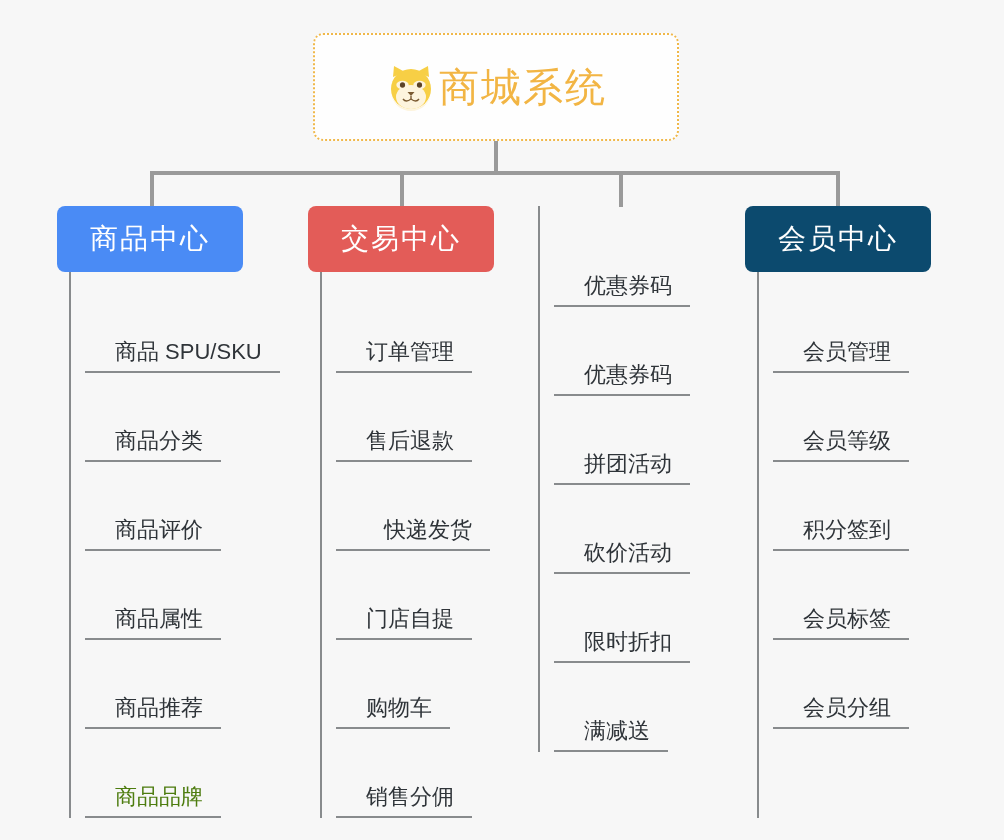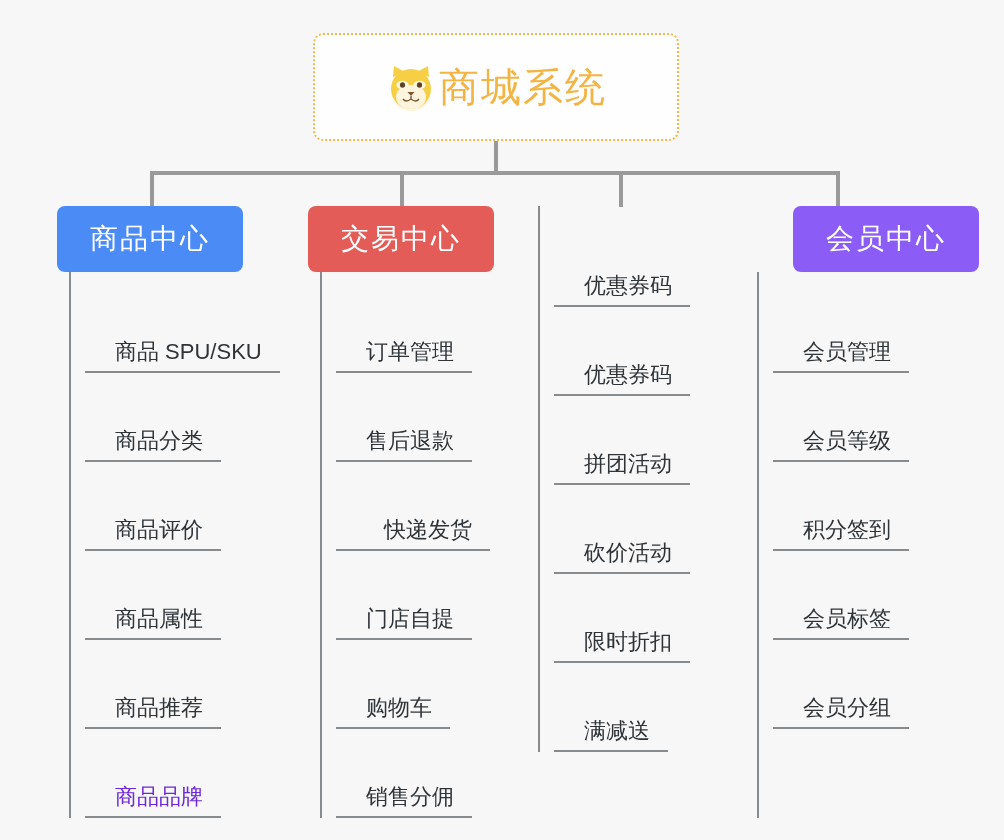--- a/index.html
+++ b/index.html
@@ -185,21 +185,21 @@
           <div class="leaf-item">
             <div class="leaf-inner" style="border-bottom-color: rgb(136, 139, 141);"><span class="leaf-label" style="color: rgb(47, 52, 57);">商品评价</span></div>
           </div>
           <div class="leaf-item">
             <div class="leaf-inner" style="border-bottom-color: rgb(136, 139, 141);"><span class="leaf-label" style="color: rgb(47, 52, 57);">商品属性</span></div>
           </div>
           <div class="leaf-item">
             <div class="leaf-inner" style="border-bottom-color: rgb(136, 139, 141);"><span class="leaf-label" style="color: rgb(47, 52, 57);">商品推荐</span></div>
           </div>
           <div class="leaf-item">
-            <div class="leaf-inner" style="border-bottom-color: rgb(136, 139, 141);"><span class="leaf-label" style="color: #6d28d9;">商品品牌</span></div>
+            <div class="leaf-inner" style="border-bottom-color: rgb(136, 139, 141);"><span class="leaf-label" style="color: #4d7c0f;">商品品牌</span></div>
           </div>
         </div>
       </div>
       <div class="column" style="left: 308px;">
         <div class="cat-box" style="background: rgb(227, 92, 88);">
           <span>交易中心</span>
         </div>
         <div class="leaf-list">
           <div class="leaf-trunk" style="background: rgb(136, 139, 141); height: 546px;"></div>
           <div class="leaf-item">
@@ -239,21 +239,21 @@
           </div>
           <div class="leaf-item">
             <div class="leaf-inner" style="border-bottom-color: rgb(136, 139, 141);"><span class="leaf-label" style="color: rgb(47, 52, 57);">限时折扣</span></div>
           </div>
           <div class="leaf-item">
             <div class="leaf-inner" style="border-bottom-color: rgb(136, 139, 141);"><span class="leaf-label" style="color: rgb(47, 52, 57);">满减送</span></div>
           </div>
         </div>
       </div>
       <div class="column" style="left: 745px;">
-        <div class="cat-box" style="background: #8b5cf6; margin-left: 48px;">
+        <div class="cat-box" style="background: #0c4a6e;">
           <span>会员中心</span>
         </div>
         <div class="leaf-list">
           <div class="leaf-trunk" style="background: rgb(136, 139, 141); height: 546px;"></div>
           <div class="leaf-item">
             <div class="leaf-inner" style="border-bottom-color: rgb(136, 139, 141);"><span class="leaf-label" style="color: rgb(47, 52, 57);">会员管理</span></div>
           </div>
           <div class="leaf-item">
             <div class="leaf-inner" style="border-bottom-color: rgb(136, 139, 141);"><span class="leaf-label" style="color: rgb(47, 52, 57);">会员等级</span></div>
           </div>

